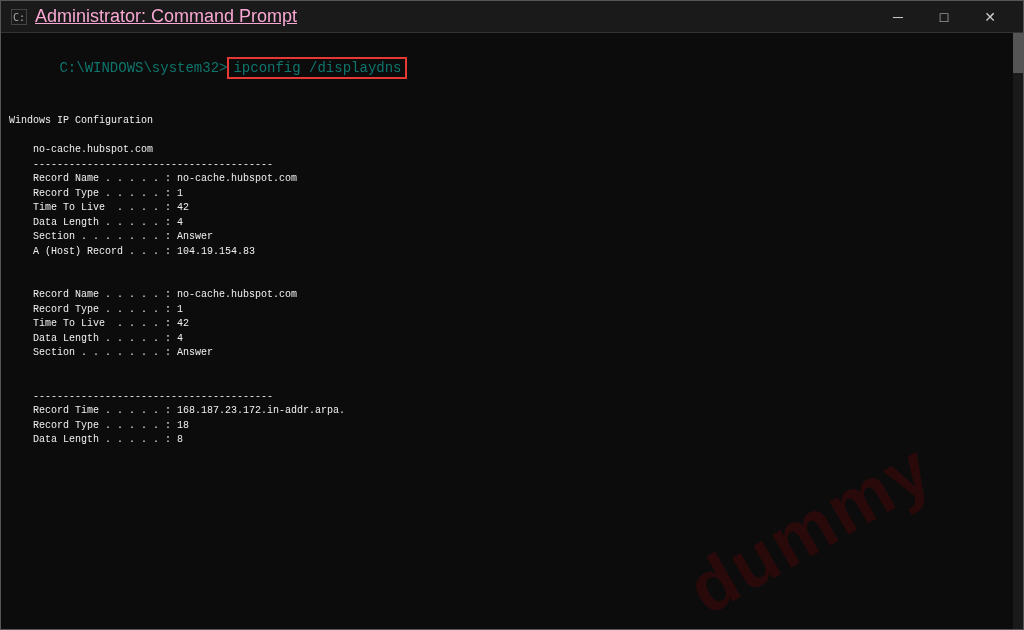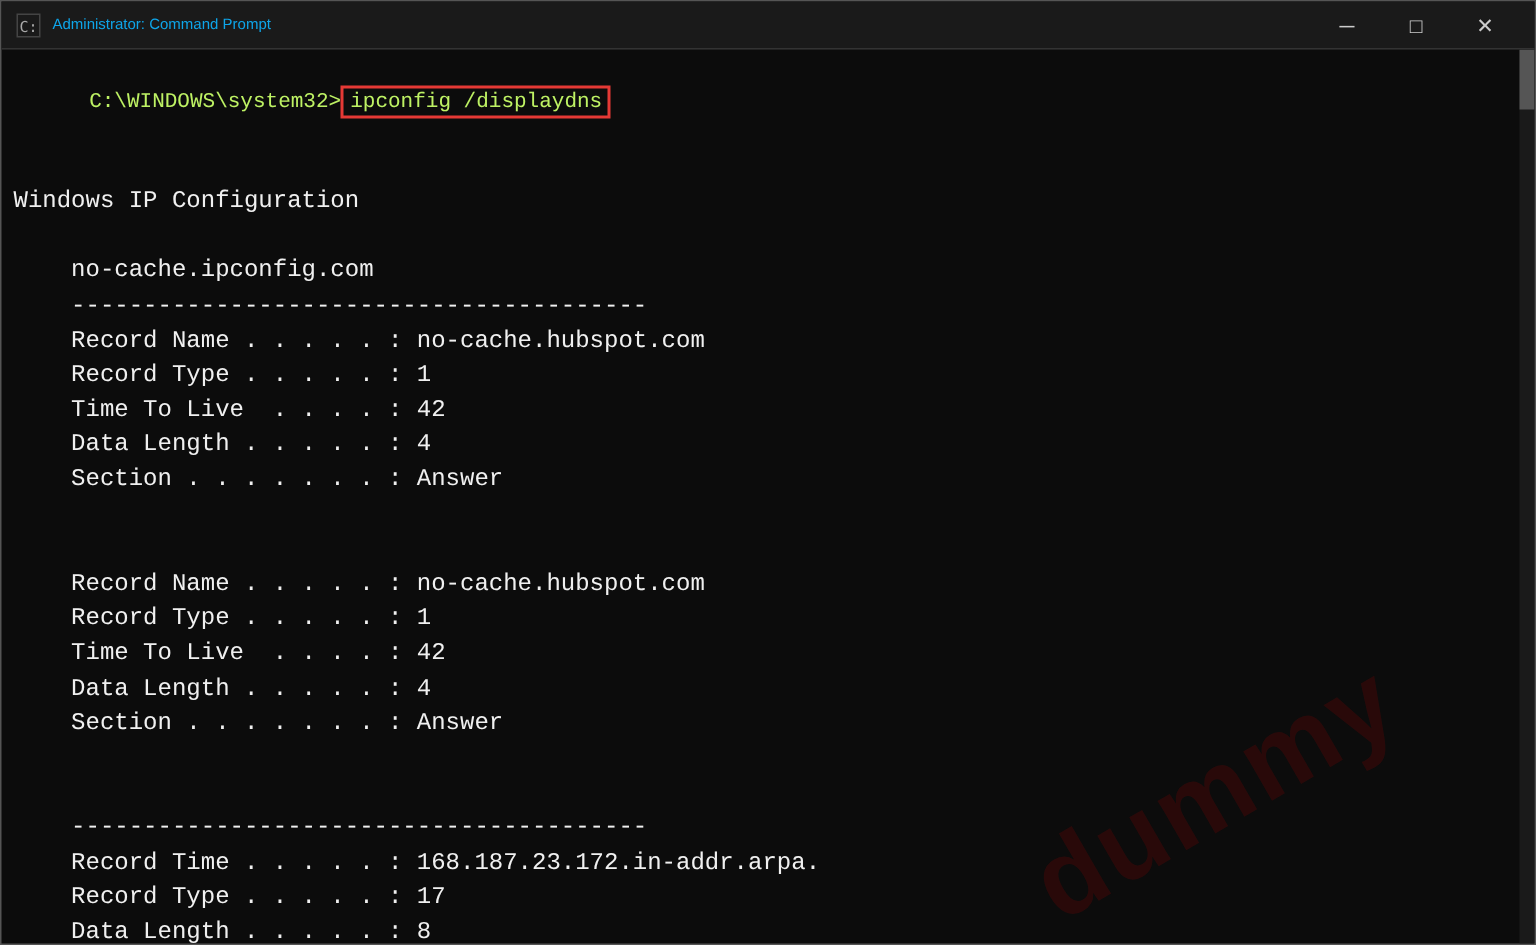--- a/index.html
+++ b/index.html
@@ -41,24 +41,25 @@
       margin-right: 8px;
       background: #444;
       display: flex;
       align-items: center;
       justify-content: center;
       font-size: 10px;
       color: #aaa;
     }
 
     .title-bar-text {
-      color: #0ea5e9;
-      font-size: 10px;
+      color: #f9a8d4;
+      font-size: 18px;
       font-family: 'Segoe UI', Arial, sans-serif;
       flex: 1;
+      text-decoration: underline;
     }
 
     .title-bar-buttons {
       display: flex;
       gap: 0;
     }
 
     .title-btn {
       width: 46px;
       height: 32px;
@@ -76,36 +77,36 @@
     }
 
     .terminal-body {
       flex: 1;
       padding: 6px 8px;
       overflow: hidden;
       position: relative;
     }
 
     .cmd-line {
-      color: #bef264;
+      color: #0f766e;
       font-size: 14px;
       line-height: 1.4;
       white-space: pre;
       margin-bottom: 2px;
     }
 
     .cmd-highlight {
       display: inline;
       border: 2px solid #e53935;
       padding: 1px 4px;
     }
 
     .output-line {
       color: #f0f0f0;
-      font-size: 16px;
+      font-size: 10px;
       line-height: 1.45;
       white-space: pre;
     }
 
     .watermark {
       position: absolute;
       bottom: 60px;
       right: 80px;
       color: rgba(180, 0, 0, 0.18);
       font-size: 72px;
@@ -163,39 +164,40 @@
   <div class="terminal-body">
 
     <div class="cmd-line">
       <span>C:\WINDOWS\system32&gt;</span><span class="cmd-highlight">ipconfig /displaydns</span>
     </div>
 
     <div>
       <div class="output-line"> </div>
       <div class="output-line">Windows IP Configuration</div>
       <div class="output-line"> </div>
-      <div class="output-line">    no-cache.ipconfig.com</div>
+      <div class="output-line">    no-cache.hubspot.com</div>
       <div class="output-line">    ----------------------------------------</div>
       <div class="output-line">    Record Name . . . . . : no-cache.hubspot.com</div>
       <div class="output-line">    Record Type . . . . . : 1</div>
       <div class="output-line">    Time To Live  . . . . : 42</div>
       <div class="output-line">    Data Length . . . . . : 4</div>
       <div class="output-line">    Section . . . . . . . : Answer</div>
+      <div class="output-line">    A (Host) Record . . . : 104.19.154.83</div>
       <div class="output-line"> </div>
       <div class="output-line"> </div>
       <div class="output-line">    Record Name . . . . . : no-cache.hubspot.com</div>
       <div class="output-line">    Record Type . . . . . : 1</div>
       <div class="output-line">    Time To Live  . . . . : 42</div>
       <div class="output-line">    Data Length . . . . . : 4</div>
       <div class="output-line">    Section . . . . . . . : Answer</div>
       <div class="output-line"> </div>
       <div class="output-line"> </div>
       <div class="output-line">    ----------------------------------------</div>
       <div class="output-line">    Record Time . . . . . : 168.187.23.172.in-addr.arpa.</div>
-      <div class="output-line">    Record Type . . . . . : 17</div>
+      <div class="output-line">    Record Type . . . . . : 18</div>
       <div class="output-line">    Data Length . . . . . : 8</div>
 
     </div>
 
     <div class="watermark">dummy</div>
 
     <div class="scrollbar">
       <div class="scrollbar-thumb"></div>
     </div>
   </div>

